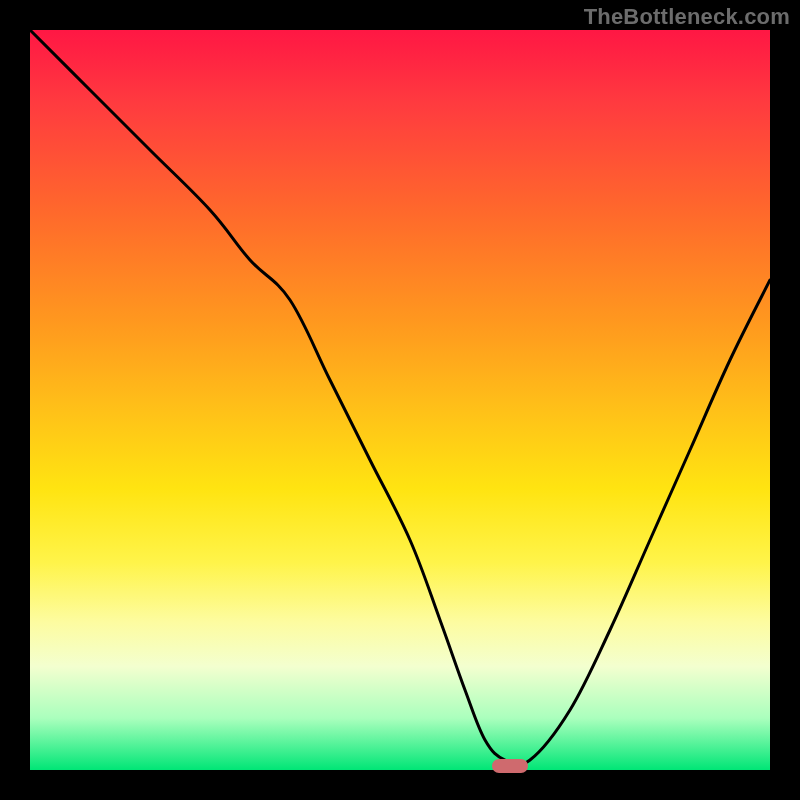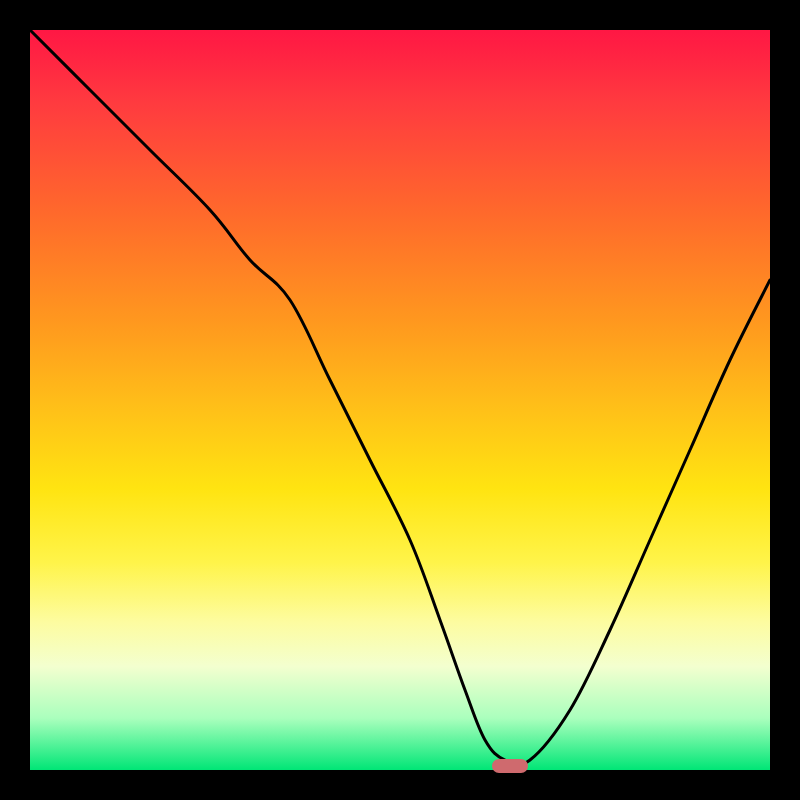--- a/index.html
+++ b/index.html
@@ -62,20 +62,21 @@
     height: 14px;
     border-radius: 7px;
     background: #cf6a6e;
     transform: translate(-50%, -50%);
   }
 </style>
 </head>
 <body>
 
 <div class="frame">
+  <div class="watermark">TheBottleneck.com</div>
 
   <div class="plot-area">
     <svg class="curve" viewBox="0 0 740 740" preserveAspectRatio="none">
       <path id="curve-path" fill="none" stroke="#000" stroke-width="3" stroke-linejoin="round" stroke-linecap="round" d="M 0 0 C 10.799999999999999 10.799999999999999, 38.400000000000006 38.400000000000006, 60 60 C 81.6 81.6, 98.4 98.4, 120 120 C 141.6 141.6, 162 160.2, 180 180 C 198 199.8, 205.6 213.8, 220 230 C 234.4 246.2, 245.6 248.4, 260 270 C 274.4 291.6, 285.6 321.2, 300 350 C 314.4 378.8, 325.6 401.2, 340 430 C 354.4 458.8, 367.4 481.2, 380 510 C 392.6 538.8, 400.1 563, 410 590 C 419.9 617, 426.9 638.4, 435 660 C 443.1 681.6, 447.8 697.4, 455 710 C 462.2 722.6, 466.9 726.4, 475 730 C 483.1 733.6, 488.3 739, 500 730 C 511.7 721, 525.6 703.4, 540 680 C 554.4 656.6, 565.6 630.6, 580 600 C 594.4 569.4, 605.6 542.4, 620 510 C 634.4 477.6, 645.6 452.4, 660 420 C 674.4 387.6, 685.6 360.6, 700 330 C 714.4 299.4, 732.8 264.4, 740 250"></path>
     </svg>
     <div class="marker" id="marker" style="left: 480px; top: 736px; width: 36px; height: 14px; border-radius: 7px;"></div>
   </div>
 </div>
 
 </body></html>

